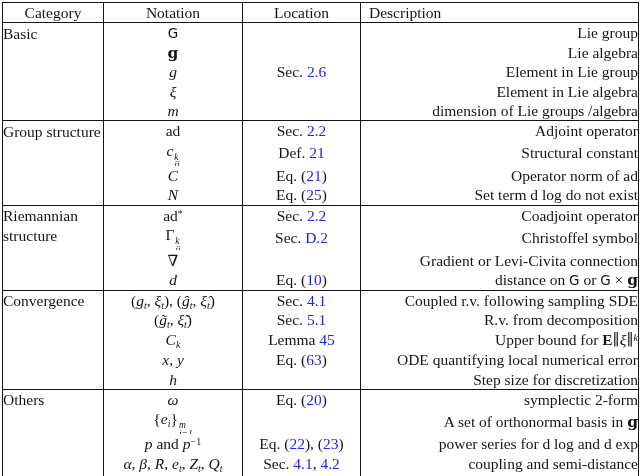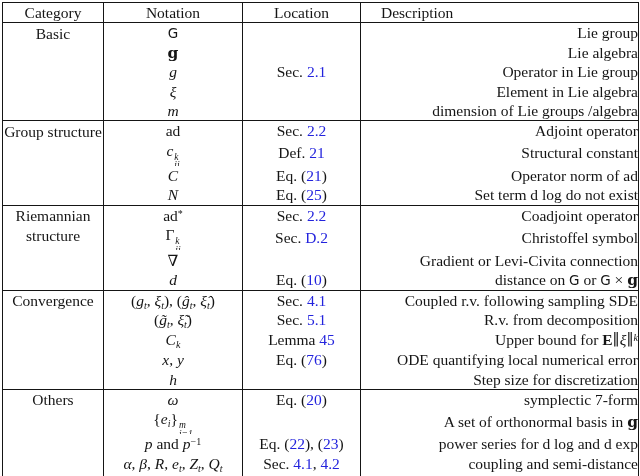--- a/index.html
+++ b/index.html
@@ -17,23 +17,23 @@
   }
   th,td{
     border-left:1px solid var(--line);
     padding:0;font-weight:normal;line-height:1.25;
     vertical-align:middle;overflow:hidden;white-space:nowrap;
   }
   thead tr{height:16px;}
   thead{border-bottom:1px solid var(--line);}
   tbody{border-top:1px solid var(--line);}
   th{text-align:center;}
-  th.desc{text-align:left;padding-left:20px;}
+  th.desc{text-align:left;padding-left:8px;}
   td.cat{
-    text-align:center;vertical-align:top;padding-top:0.5px;
+    text-align:left;vertical-align:top;padding-top:0.5px;
     white-space:normal;line-height:19.4px;
   }
   td.notation{text-align:center;}
   td.location{text-align:center;}
   td.description{text-align:right;padding-left:8px;}
   .sec0 tr{height:18.8px;}
   .sec1 tr{height:19.75px;padding-left:36px;}
   .sec2 tr{height:20px;}
   .sec3 tr{height:19.8px;}
   .sec4 tr{height:19.8px;}
@@ -76,22 +76,22 @@
         <td class="location"></td>
         <td class="description">Lie group</td>
       </tr>
       <tr>
         <td class="notation"><span class="frak">g</span></td>
         <td class="location"></td>
         <td class="description">Lie algebra</td>
       </tr>
       <tr>
         <td class="notation"><i>g</i></td>
-        <td class="location">Sec. <span class="lnk">2.1</span></td>
-        <td class="description">Operator in Lie group</td>
+        <td class="location">Sec. <span class="lnk">2.6</span></td>
+        <td class="description">Element in Lie group</td>
       </tr>
       <tr>
         <td class="notation"><i>ξ</i></td>
         <td class="location"></td>
         <td class="description">Element in Lie algebra</td>
       </tr>
       <tr>
         <td class="notation"><i>m</i></td>
         <td class="location"></td>
         <td class="description">dimension of Lie groups /algebra</td>
@@ -161,35 +161,35 @@
         <td class="location">Sec. <span class="lnk">5.1</span></td>
         <td class="description">R.v. from decomposition</td>
       </tr>
       <tr>
         <td class="notation"><i>C</i><sub>k</sub></td>
         <td class="location">Lemma <span class="lnk">45</span></td>
         <td class="description">Upper bound for <span class="bb">E</span>∥<i>ξ</i>∥<sup><i>k</i></sup></td>
       </tr>
       <tr>
         <td class="notation"><i>x</i>, <i>y</i></td>
-        <td class="location">Eq. (<span class="lnk">76</span>)</td>
+        <td class="location">Eq. (<span class="lnk">63</span>)</td>
         <td class="description">ODE quantifying local numerical error</td>
       </tr>
       <tr>
         <td class="notation"><i>h</i></td>
         <td class="location"></td>
         <td class="description">Step size for discretization</td>
       </tr>
     </tbody>
     <tbody class="sec4">
       <tr>
         <td rowspan="5" class="cat">Others</td>
         <td class="notation"><i>ω</i></td>
         <td class="location">Eq. (<span class="lnk">20</span>)</td>
-        <td class="description">symplectic 7-form</td>
+        <td class="description">symplectic 2-form</td>
       </tr>
       <tr>
         <td class="notation">{<i>e</i><sub>i</sub>}<span class="ss">
             <span>m</span>
             <span>i=1</span>
           </span></td>
         <td class="location"></td>
         <td class="description">A set of orthonormal basis in <span class="frak">g</span></td>
       </tr>
       <tr>

